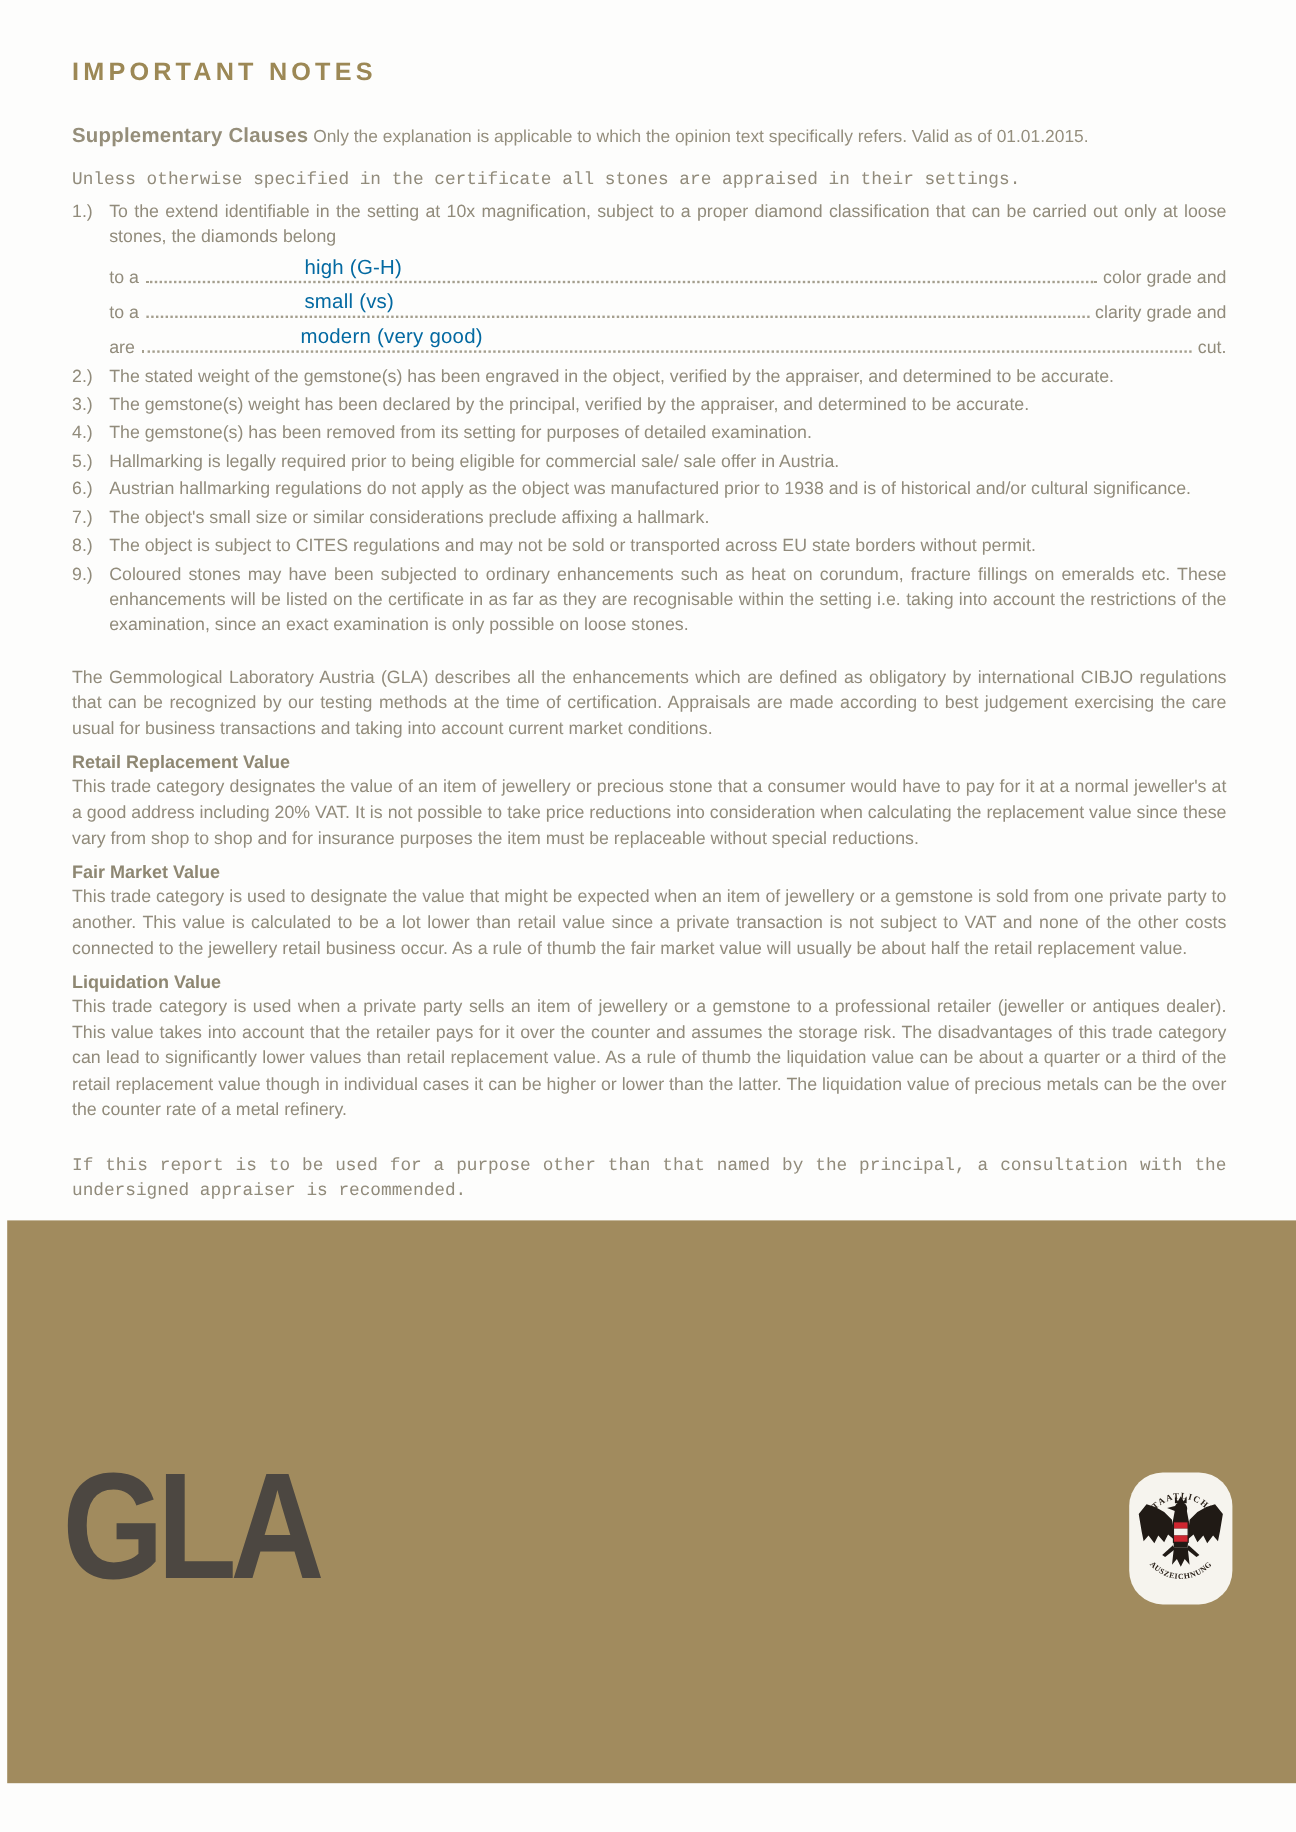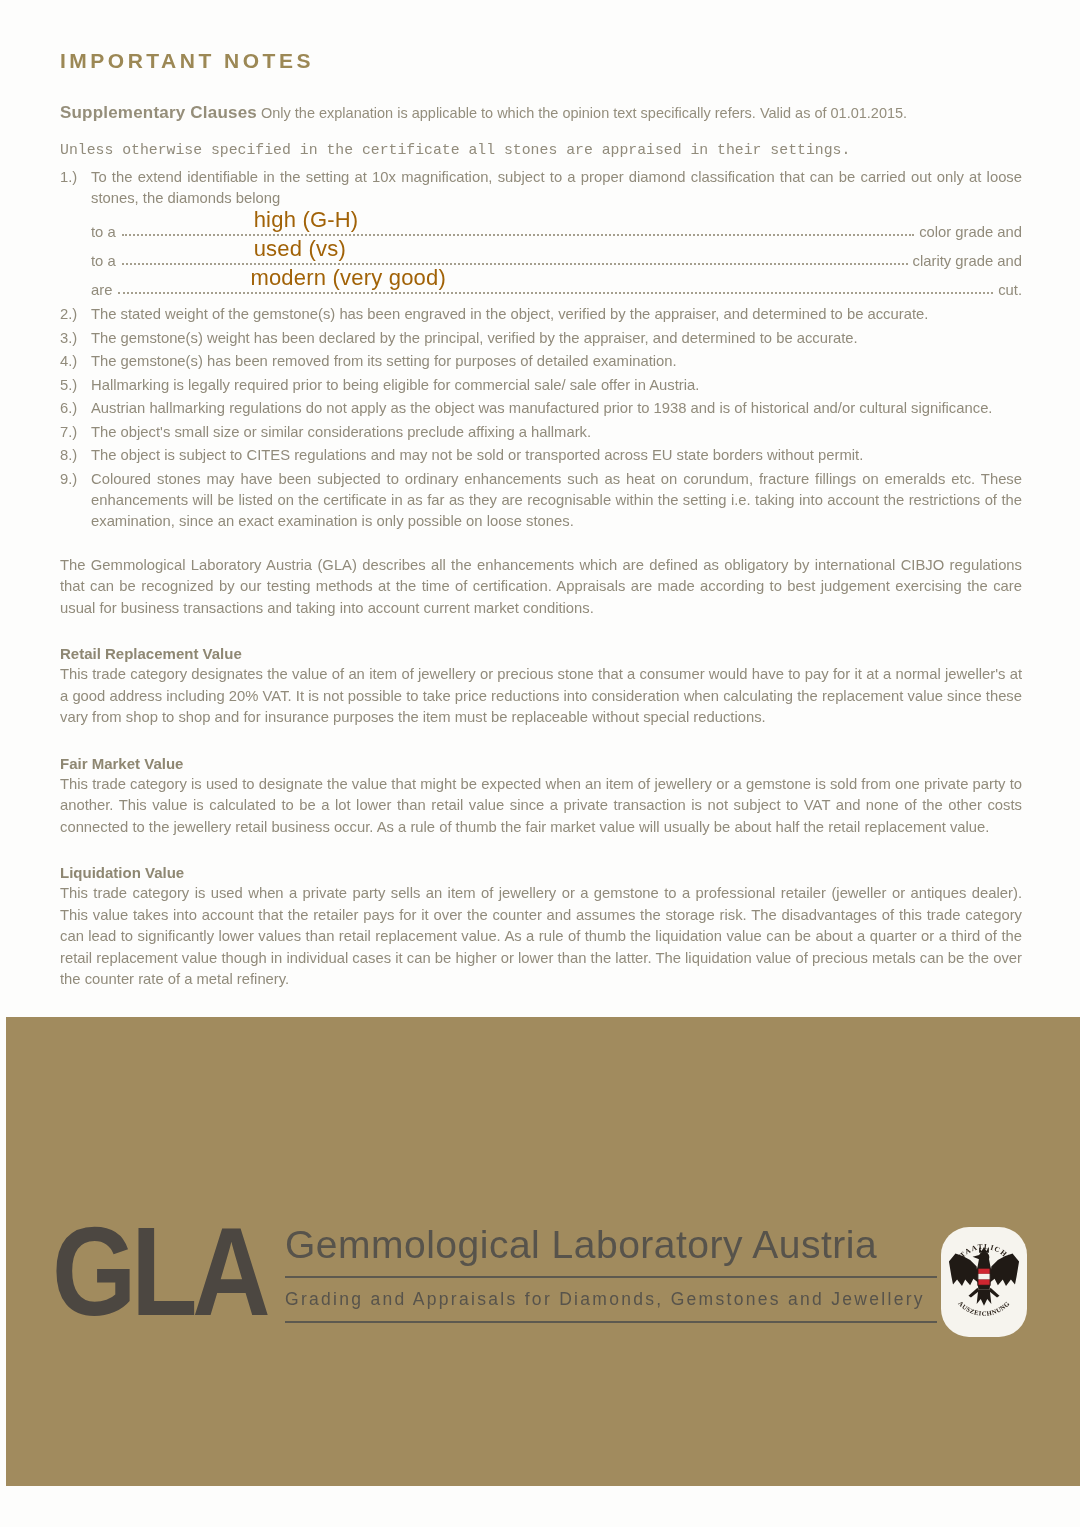--- a/index.html
+++ b/index.html
@@ -34,26 +34,26 @@
   
   .grade-lines { margin:2px 0 6px 31px; }
   .grade-line { display:flex; align-items:flex-end; height:29px; font-size:14.8px; }
   .grade-line .leader {
     flex:1; position:relative;
     border-bottom:2px dotted #a59f8e;
     margin:0 5px 4px 6px;
   }
   .grade-line .value {
     position:absolute; left:132px; bottom:1px;
-    font-size:22px; color:#a16207; white-space:nowrap;
+    font-size:17px; color:#0369a1; white-space:nowrap;
     letter-spacing:0.2px;
   }
   .grade-line .suffix { white-space:nowrap; }
   .para { margin-top:23px; font-size:14.8px; line-height:21.5px; text-align:justify; }
-  .section { margin-top:24px; }
+  .section { margin-top:6px; }
   .section .heading { font-size:15px; font-weight:bold; color:#8e8772; line-height:21px; }
   .section .body { font-size:14.8px; line-height:21.5px; text-align:justify; }
   .closing1 { margin-top:25px; font-size:14.8px; line-height:21.5px; text-align:justify;font-family:Liberation Mono, monospace; }
   
   .footer {
     height:469px;
     margin-left:6px;
     background:#a18b5e;
     position:relative;
   }
@@ -108,21 +108,21 @@
       <div class="grade-line">
         <span class="prefix">to a</span>
         <span class="leader">
           <span class="value">high (G-H)</span>
         </span>
         <span class="suffix">color grade and</span>
       </div>
       <div class="grade-line">
         <span class="prefix">to a</span>
         <span class="leader">
-          <span class="value">used (vs)</span>
+          <span class="value">small (vs)</span>
         </span>
         <span class="suffix">clarity grade and</span>
       </div>
       <div class="grade-line">
         <span class="prefix">are</span>
         <span class="leader">
           <span class="value">modern (very good)</span>
         </span>
         <span class="suffix">cut.</span>
       </div>
@@ -179,26 +179,20 @@
     <div class="body">This trade category is used when a private party sells an item of jewellery or a gemstone to a professional retailer (jeweller or antiques dealer). This value takes into account that the retailer pays for it over the counter and assumes the storage risk. The disadvantages of this trade category can lead to significantly lower values than retail replacement value. As a rule of thumb the liquidation value can be about a quarter or a third of the retail replacement value though in individual cases it can be higher or lower than the latter. The liquidation value of precious metals can be the over the counter rate of a metal refinery.</div>
   </div>
 
   <div class="closing1">If this report is to be used for a purpose other than that named by the principal, a consultation with the undersigned appraiser is recommended.</div>
 
 </div>
 
 <div class="footer">
   <div class="gla-logo">GLA</div>
 
-  <div class="brand-right">
-    <div class="org-name">Gemmological Laboratory Austria</div>
-    <hr class="rule">
-    <div class="tagline">Grading and Appraisals for Diamonds, Gemstones and Jewellery</div>
-    <hr class="rule2">
-  </div>
 
   <div class="badge">
     <svg viewBox="0 0 100 130">
       <defs>
         <path id="arcTop" d="M 17 46 A 36 36 0 0 1 83 46" fill="none"></path>
         <path id="arcBot" d="M 14 86 A 42 42 0 0 0 86 86" fill="none"></path>
       </defs>
       <text font-size="9" letter-spacing="1.4" fill="#2a2119" font-weight="bold" font-family="Liberation Serif, serif">
         <textPath href="#arcTop" startOffset="50%" text-anchor="middle">STAATLICHE</textPath>
       </text>

